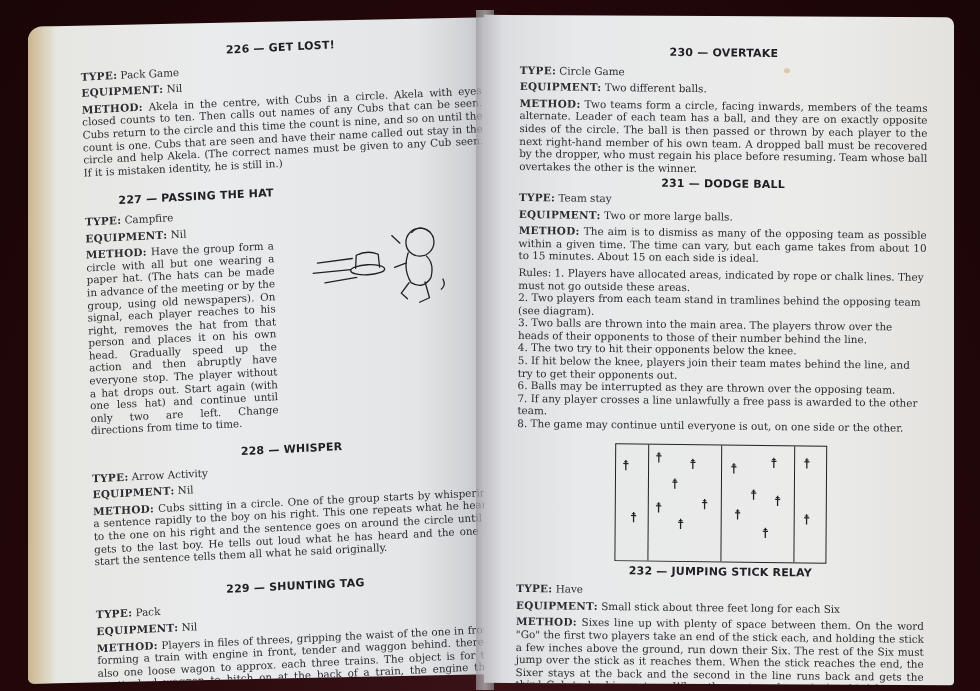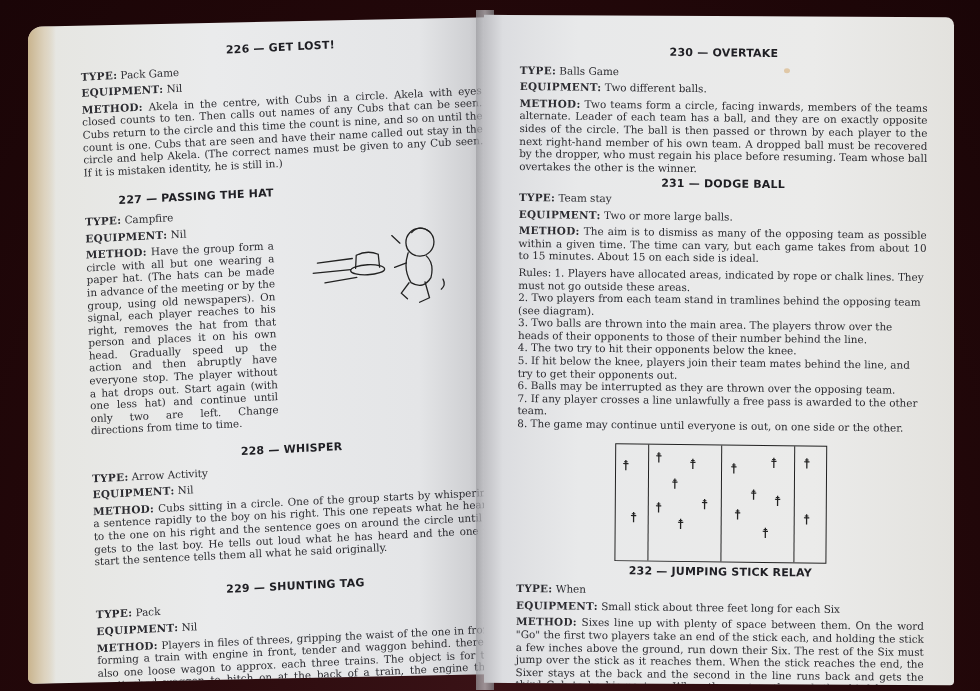--- a/index.html
+++ b/index.html
@@ -84,21 +84,21 @@
 </div>
 
 <div class="gutter"></div>
 
 <div class="page page-right">
   <div class="stain" style="left:300px;top:52px;"></div>
   <div class="content right-content">
 
     <section>
       <div class="game-title" style="margin-top:0;">230 — OVERTAKE</div>
-      <div class="field"><span class="lbl">TYPE:</span> <span>Balls Game</span></div>
+      <div class="field"><span class="lbl">TYPE:</span> <span>Circle Game</span></div>
       <div class="field"><span class="lbl">EQUIPMENT:</span> <span>Two different balls.</span></div>
       <div class="field method"><span class="lbl">METHOD:</span> <span>Two teams form a circle, facing inwards, members of the teams alternate. Leader of each team has a ball, and they are on exactly opposite sides of the circle. The ball is then passed or thrown by each player to the next right-hand member of his own team. A dropped ball must be recovered by the dropper, who must regain his place before resuming. Team whose ball overtakes the other is the winner.</span></div>
     </section>
 
     <section>
       <div class="game-title" style="margin-top:0;margin-bottom:2px;">231 — DODGE BALL</div>
       <div class="field"><span class="lbl">TYPE:</span> <span>Team stay</span></div>
       <div class="field"><span class="lbl">EQUIPMENT:</span> <span>Two or more large balls.</span></div>
       <div class="field method"><span class="lbl">METHOD:</span> <span>The aim is to dismiss as many of the opposing team as possible within a given time. The time can vary, but each game takes from about 10 to 15 minutes. About 15 on each side is ideal.</span></div>
       <div class="rules">
@@ -136,18 +136,18 @@
         </div>
         <div class="zone" style="width:30px;">
           <span class="fig" style="left:8px;top:10px;">☨</span>
           <span class="fig" style="left:8px;top:66px;">☨</span>
         </div>
       </div>
     </section>
 
     <section>
       <div class="game-title court-caption">232 — JUMPING STICK RELAY</div>
-      <div class="field"><span class="lbl">TYPE:</span> <span>When</span></div>
+      <div class="field"><span class="lbl">TYPE:</span> <span>Have</span></div>
       <div class="field"><span class="lbl">EQUIPMENT:</span> <span>Small stick about three feet long for each Six</span></div>
       <div class="field method"><span class="lbl">METHOD:</span> <span>Sixes line up with plenty of space between them. On the word "Go" the first two players take an end of the stick each, and holding the stick a few inches above the ground, run down their Six. The rest of the Six must jump over the stick as it reaches them. When the stick reaches the end, the Sixer stays at the back and the second in the line runs back and gets the third Cub to be his partner. When they get to the end, the third boy goes back and gets the next to help him. This is done until the Sixer is at the front again.</span></div>
     </section>
   </div>
 </div>
 
 </body></html>

